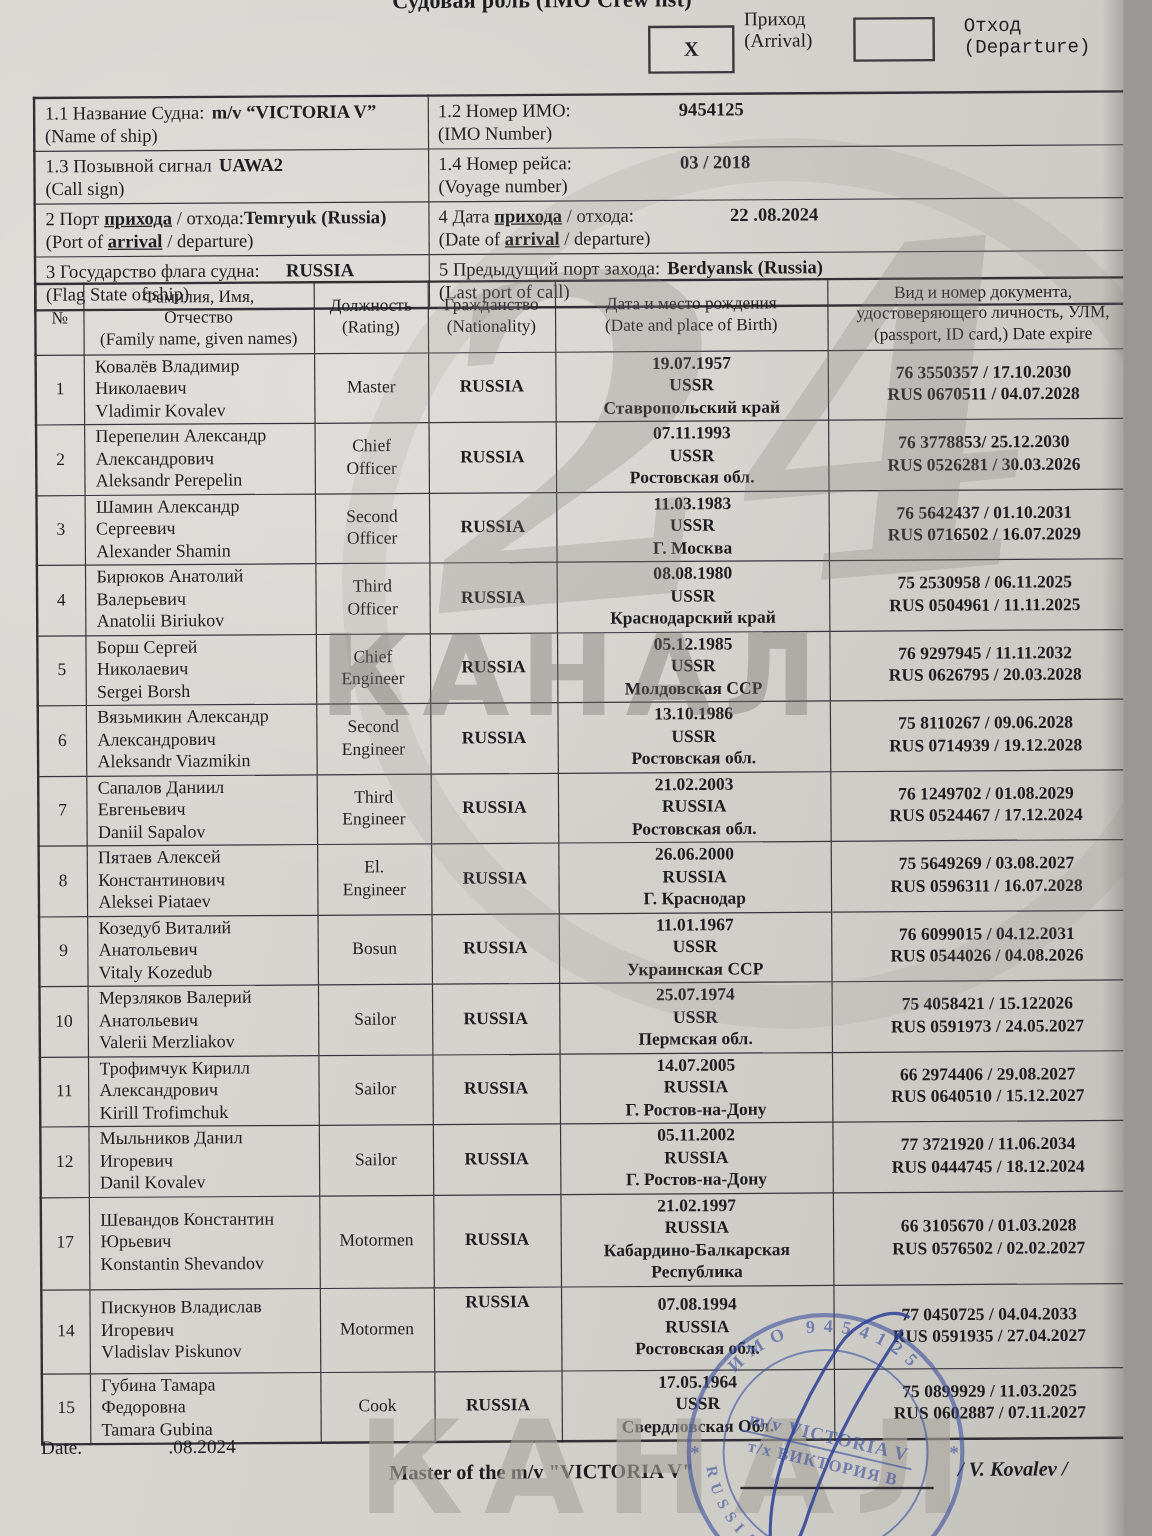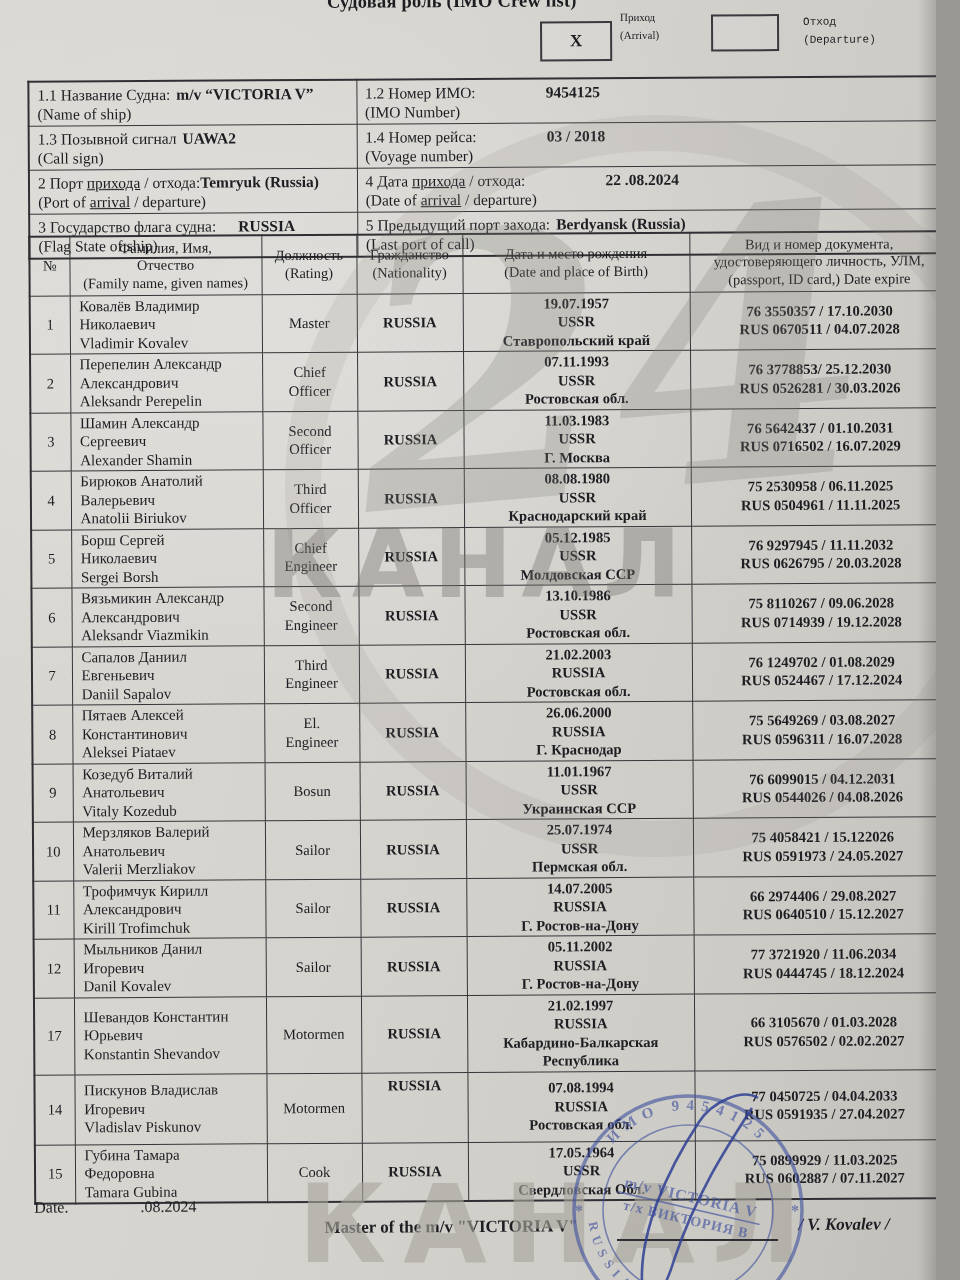--- a/index.html
+++ b/index.html
@@ -10,29 +10,29 @@
     font-family:"Liberation Serif", serif;color:#1d1d22;}
   .edge-shade{position:absolute;top:0;right:0;width:18px;height:1280px;
     background:linear-gradient(to right, rgba(80,80,78,0), rgba(80,80,78,0.28));z-index:2;}
   .edge-mark{position:absolute;background:#4c4c49;z-index:2;}
   .doc{position:absolute;inset:0;transform:rotate(-0.35deg);transform-origin:50% 40%;z-index:1;}
 
   .doc-title{position:absolute;left:330px;top:-9px;font-size:18.5px;font-weight:bold;letter-spacing:0.2px;white-space:nowrap;}
 
   .chkbox{position:absolute;border:2px solid #3a3a3e;background:rgba(255,255,255,0.08);
     display:flex;align-items:center;justify-content:center;font-size:17px;font-weight:bold;}
-  .chk-label{position:absolute;font-size:11px;line-height:18px;}
+  .chk-label{position:absolute;font-size:16px;line-height:18px;}
 
   table{border-collapse:collapse;table-layout:fixed;}
   .ship-form{position:absolute;left:30px;top:78px;width:920px;border:2px solid #303034;}
   .ship-form td{border:1.5px solid #36363a;vertical-align:top;padding:3px 6px 2px 8px;
     font-size:15.5px;line-height:19px;}
   .val{font-weight:bold;}
-  .ml6{margin-left:6px;} .ml10{} .ml22{margin-left:22px;} .ml80{margin-left:80px;} .ml90{margin-left:70px;}
-  .ulb{font-weight:normal;text-decoration:underline;}
+  .ml6{margin-left:6px;} .ml10{} .ml22{margin-left:22px;} .ml80{margin-left:80px;} .ml90{margin-left:90px;}
+  .ulb{font-weight:bold;text-decoration:underline;}
 
   .crew{position:absolute;left:30px;top:233px;width:920px;border:2px solid #303034;}
   .crew th,.crew td{border:1.5px solid #36363a;vertical-align:middle;text-align:center;
     font-size:14.6px;line-height:18.5px;font-weight:normal;padding:1px 2px;}
   .crew th{font-size:14.4px;line-height:17.5px;}
   .pre{white-space:pre-line;}
   .c-name{text-align:left !important;padding-left:9px !important;font-size:15px !important;}
   .c-nat,.c-birth,.c-doc{font-weight:bold !important;font-size:14.8px;}
   .vtop{vertical-align:top !important;padding-top:3px !important;}
   tr.rh{height:57px;} tr.hH{height:59px;} tr.h13{height:73px;} tr.h14{height:70px;}

